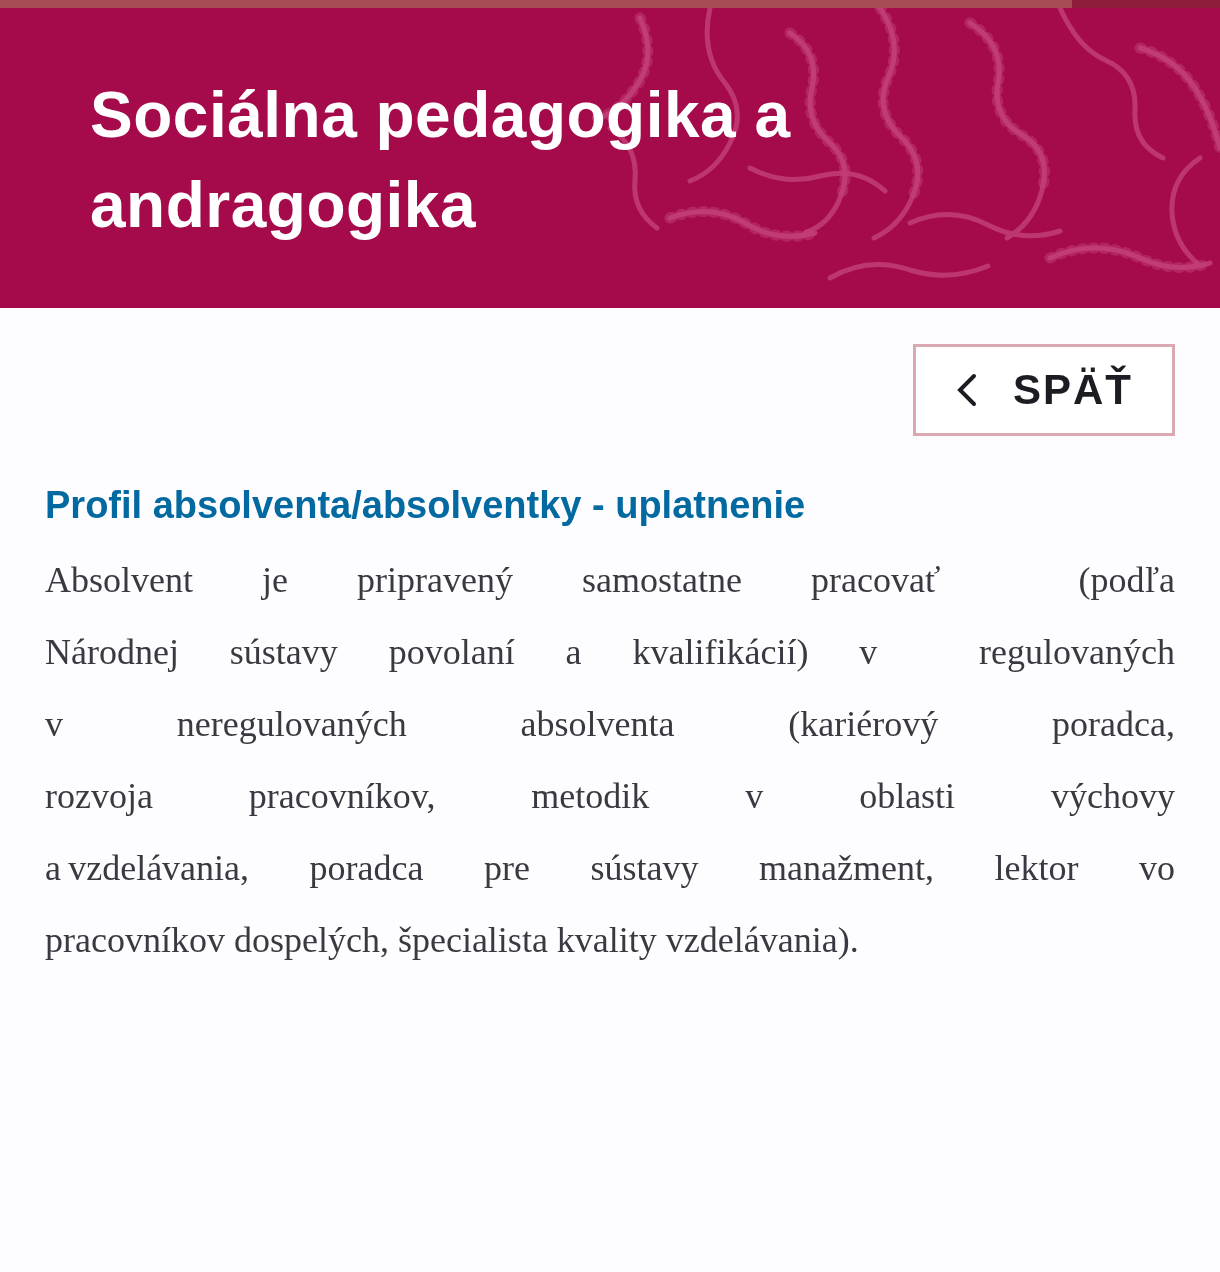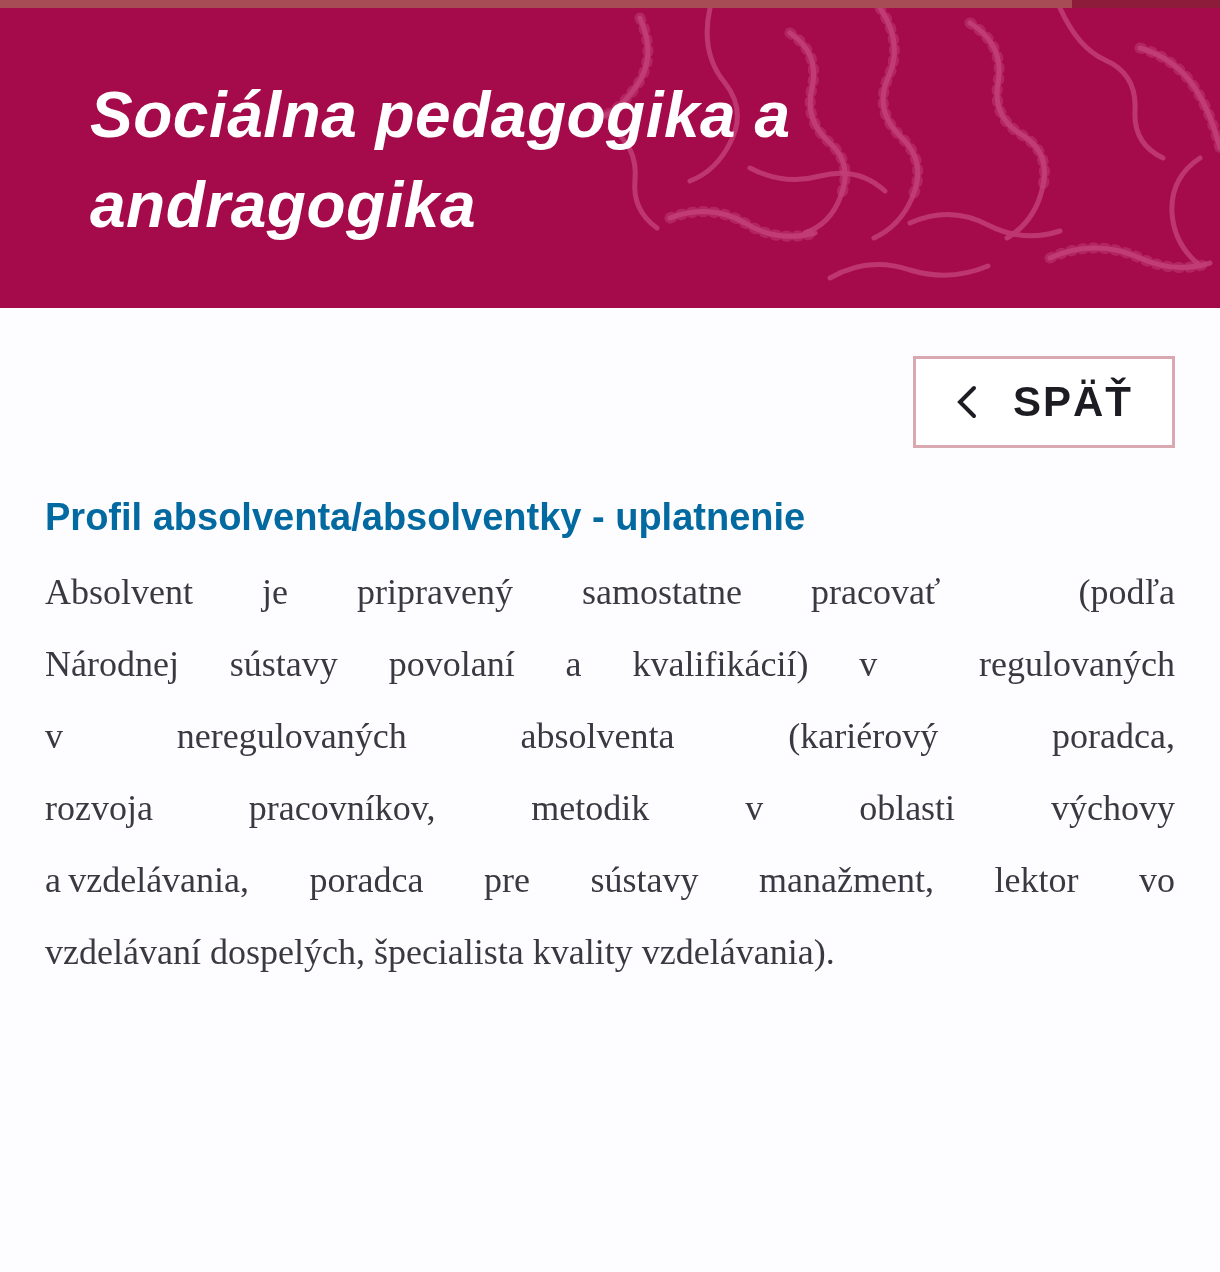--- a/index.html
+++ b/index.html
@@ -35,28 +35,27 @@
   .banner h1 {
     position: relative;
     z-index: 2;
     padding: 62px 0 0 90px;
     max-width: 980px;
     font-size: 64px;
     line-height: 90px;
     font-weight: bold;
     color: #FFFFFF;
     letter-spacing: 0.5px;
-    font-style: italic;
   }
 
   
   .back-row {
     display: flex;
     justify-content: flex-end;
-    padding: 48px 45px 0 45px;
+    padding: 36px 45px 0 45px;
   }
   .back-button {
     display: inline-flex;
     align-items: center;
     justify-content: center;
     gap: 34px;
     width: 262px;
     height: 92px;
     background: #FFFFFF;
     border: 3px solid #D9A8B0;
@@ -141,15 +140,15 @@
 </div>
 
 <main class="content">
   <h2>Profil absolventa/absolventky - uplatnenie</h2>
   <div class="paragraph">
     <div class="para-line">Absolvent je pripravený samostatne pracovať&nbsp; (podľa</div>
     <div class="para-line">Národnej sústavy povolaní a kvalifikácií) v&nbsp; regulovaných</div>
     <div class="para-line">v neregulovaných absolventa (kariérový poradca,</div>
     <div class="para-line">rozvoja pracovníkov, metodik v oblasti výchovy</div>
     <div class="para-line">a vzdelávania, poradca pre sústavy manažment, lektor vo</div>
-    <div class="para-line last">vzdelávaní dospelých, špecialista kvality vzdelávania).</div>
+    <div class="para-line last">pracovníkov dospelých, špecialista kvality vzdelávania).</div>
   </div>
 </main>
 
 </body></html>

